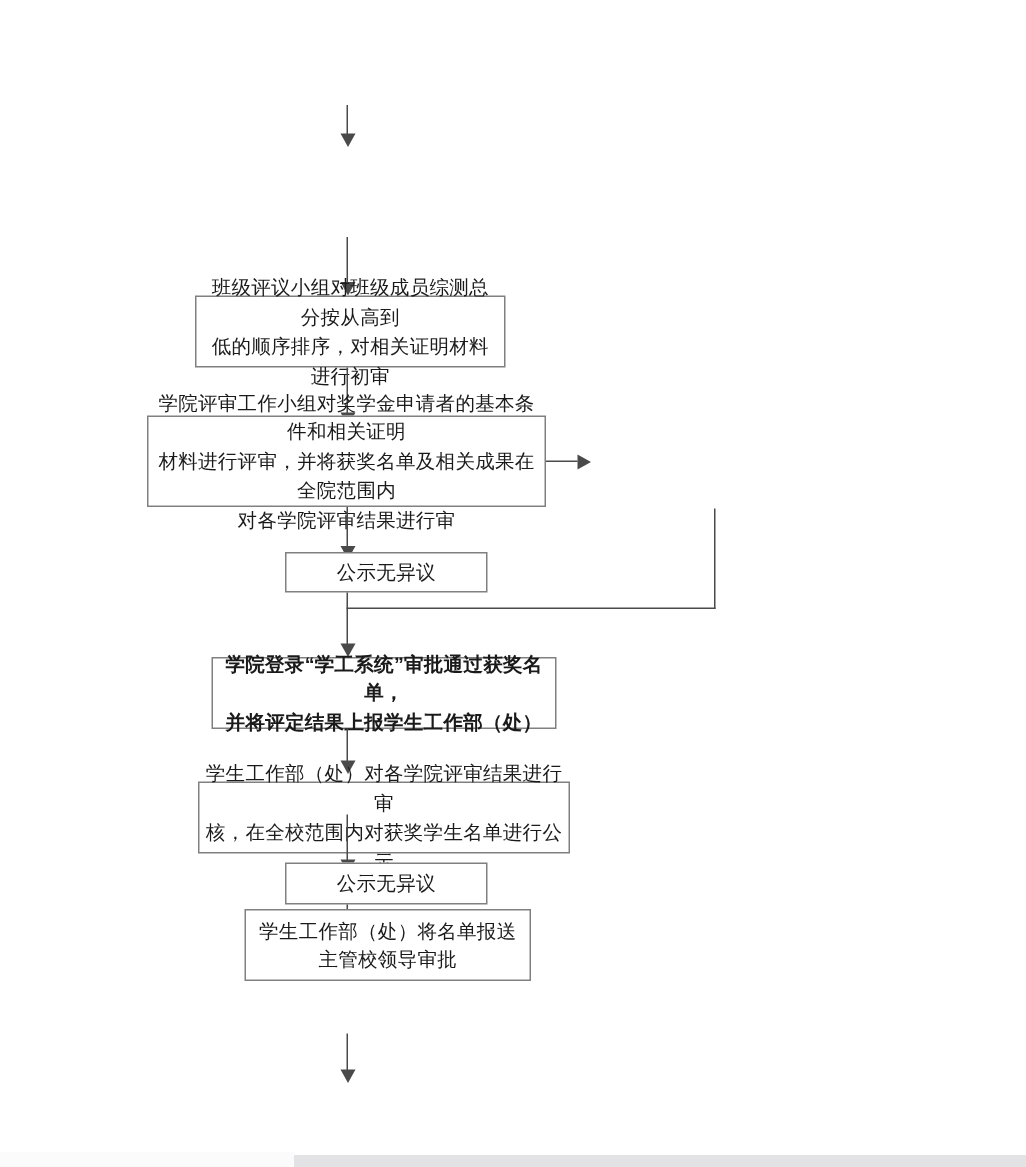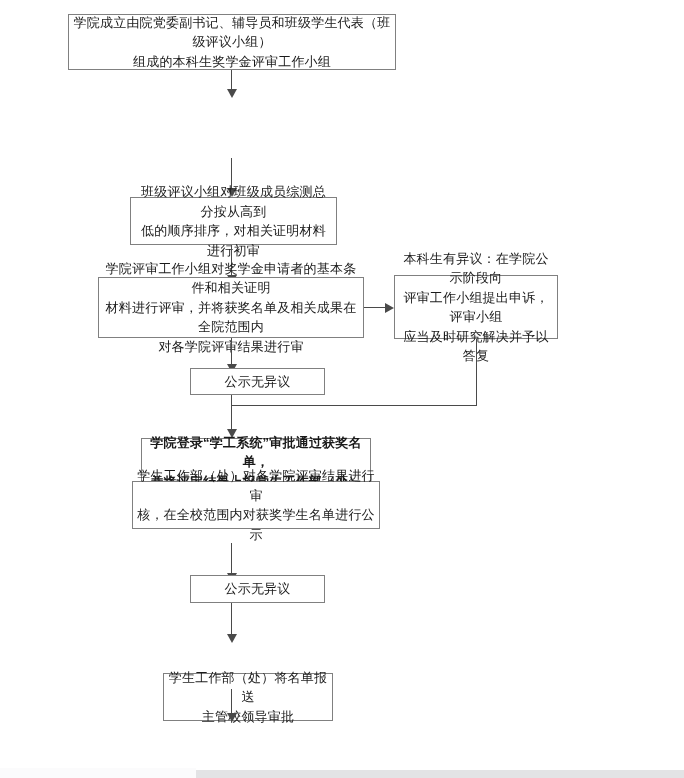--- a/index.html
+++ b/index.html
@@ -70,24 +70,20 @@
     width: 488px;
     height: 8px;
     background: #e3e3e5;
   }
 </style>
 </head>
 <body>
 
 <div id="canvas">
 
-  <div class="node" style="left:68px; top:14px; width:328px; height:56px;">
-    <span>学院成立由院党委副书记、辅导员和班级学生代表（班级评议小组）
-组成的本科生奖学金评审工作小组</span>
-  </div>
 
   <div class="conn vline" style="left:231px; top:70px; height:20px;"></div>
   <div class="arrow-down" style="left:227px; top:89px;"></div>
 
 
   <div class="conn vline" style="left:231px; top:158px; height:31px;"></div>
   <div class="arrow-down" style="left:227px; top:188px;"></div>
 
   <div class="node" style="left:130px; top:197px; width:207px; height:48px;font-family:Liberation Serif, serif;">
     <span>班级评议小组对班级成员综测总分按从高到
@@ -99,25 +95,20 @@
 
   <div class="node" style="left:98px; top:277px; width:266px; height:61px;">
     <span>学院评审工作小组对奖学金申请者的基本条件和相关证明
 材料进行评审，并将获奖名单及相关成果在全院范围内
 对各学院评审结果进行审</span>
   </div>
 
   <div class="conn hline" style="left:364px; top:307px; width:21px;"></div>
   <div class="arrow-right" style="left:385px; top:303px;"></div>
 
-  <div class="node" style="left:394px; top:275px; width:164px; height:64px;">
-    <span>本科生有异议：在学院公示阶段向
-评审工作小组提出申诉，评审小组
-应当及时研究解决并予以答复</span>
-  </div>
 
   <div class="conn vline" style="left:476px; top:339px; height:67px;"></div>
   <div class="conn hline" style="left:231px; top:405px; width:246px;"></div>
 
   <div class="conn vline" style="left:231px; top:338px; height:27px;"></div>
   <div class="arrow-down" style="left:227px; top:364px;"></div>
 
   <div class="node" style="left:190px; top:368px; width:135px; height:27px;">
     <span>公示无异议</span>
   </div>
@@ -126,36 +117,36 @@
   <div class="arrow-down" style="left:227px; top:429px;"></div>
 
   <div class="node" style="left:141px; top:438px; width:230px; height:48px;font-weight:bold;">
     <span>学院登录“学工系统”审批通过获奖名单，
 并将评定结果上报学生工作部（处）</span>
   </div>
 
   <div class="conn vline" style="left:231px; top:486px; height:22px;"></div>
   <div class="arrow-down" style="left:227px; top:507px;"></div>
 
-  <div class="node" style="left:132px; top:481px; width:248px; height:48px;">
+  <div class="node" style="left:132px; top:521px; width:248px; height:48px;">
     <span>学生工作部（处）对各学院评审结果进行审
 核，在全校范围内对获奖学生名单进行公示</span>
   </div>
 
   <div class="conn vline" style="left:231px; top:543px; height:31px;"></div>
   <div class="arrow-down" style="left:227px; top:573px;"></div>
 
   <div class="node" style="left:190px; top:575px; width:135px; height:28px;">
     <span>公示无异议</span>
   </div>
 
   <div class="conn vline" style="left:231px; top:603px; height:32px;"></div>
   <div class="arrow-down" style="left:227px; top:634px;"></div>
 
-  <div class="node" style="left:163px; top:673px; width:170px; height:48px;">
+  <div class="node" style="left:163px; top:606px; width:191px; height:48px;">
     <span>学生工作部（处）将名单报送
 主管校领导审批</span>
   </div>
 
   <div class="conn vline" style="left:231px; top:689px; height:25px;"></div>
   <div class="arrow-down" style="left:227px; top:713px;"></div>
 
 
   <div id="bottom-chrome-left"></div>
   <div id="bottom-chrome-bar"></div>

